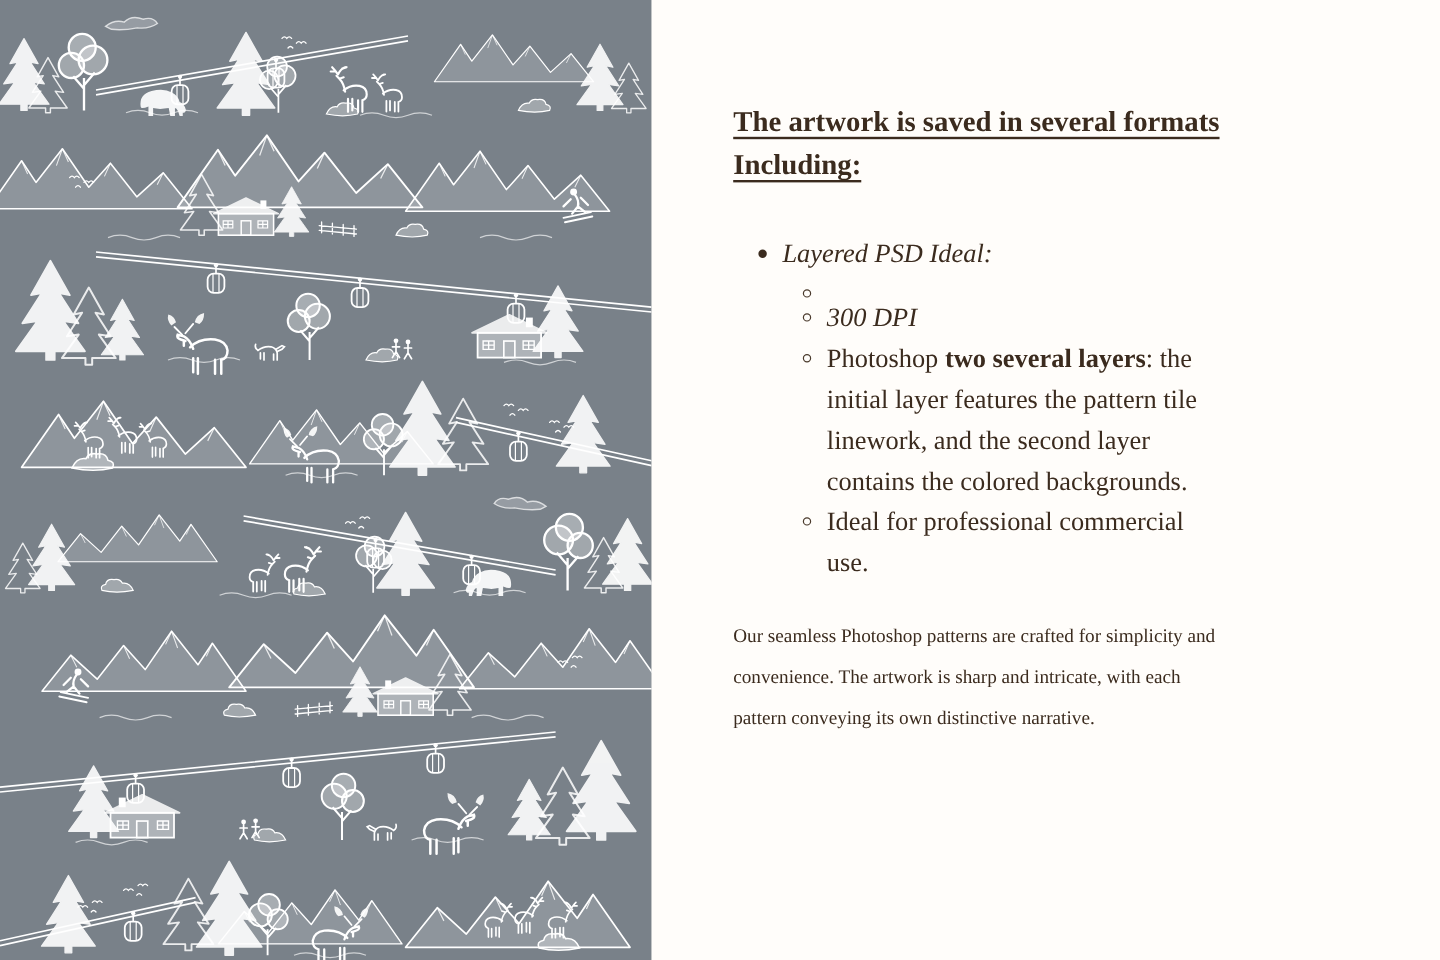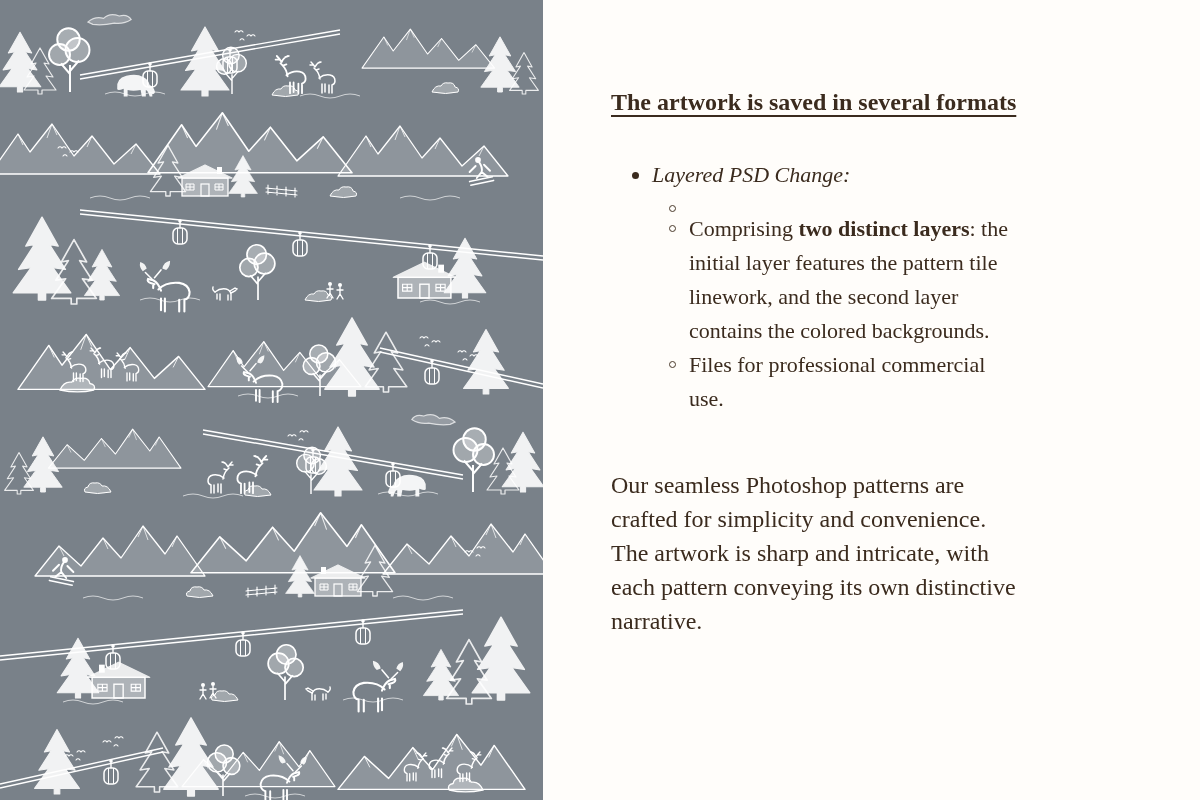--- a/index.html
+++ b/index.html
@@ -19,21 +19,21 @@
 
   .flist { font-size:22px; line-height:34px; }
   .li { display:flex; align-items:flex-start; }
   .li .marker { flex:0 0 auto; }
   .dot { width:7px; height:7px; border-radius:50%; background:#3b2b1e; margin:14px 13px 0 21px; }
   .circ { width:7px; height:7px; border-radius:50%; border:1.4px solid #4a3a2c; margin:13px 13px 0 58px; background:transparent; }
   .li .txt { max-width:424px; }
   .italic { font-style:italic; }
   .txt b { font-weight:bold; }
 
-  .paragraph { font-size:24px; line-height:34px; margin-top:52px; max-width:505px; }
+  .paragraph { font-size:16px; line-height:34px; margin-top:28px; max-width:505px; }
 </style>
 </head>
 <body>
 
 <div class="page">
 
   <div class="pattern-panel">
     <svg width="543" height="800" viewBox="0 0 543 800" xmlns="http://www.w3.org/2000/svg">
       <rect width="543" height="800" fill="#798189"></rect>
       <defs>
@@ -187,42 +187,47 @@
 
       <use href="#tile"></use>
       <use href="#tile" transform="translate(543,400) scale(-1,1)"></use>
     </svg>
   </div>
 
   <div class="content-panel">
 
     <h1 class="heading">
       <span class="hline">The artwork is saved in several formats</span>
+      <span class="hline">Including:</span>
     </h1>
 
     <div class="flist">
 
       <div class="li">
         <span class="marker dot"></span>
-        <span class="txt italic">Layered PSD Change:</span>
-      </div>
-
-      <div class="li">
-        <span class="marker circ"></span>
-      </div>
-
-
-      <div class="li">
-        <span class="marker circ"></span>
-        <span class="txt"><span>Comprising </span><b>two distinct layers</b><span>: the initial layer features the pattern tile linework, and the second layer contains the colored backgrounds.</span></span>
-      </div>
-
-      <div class="li">
-        <span class="marker circ"></span>
-        <span class="txt">Files for professional commercial use.</span>
+        <span class="txt italic">Layered PSD Ideal:</span>
+      </div>
+
+      <div class="li">
+        <span class="marker circ"></span>
+      </div>
+
+      <div class="li">
+        <span class="marker circ"></span>
+        <span class="txt italic">300 DPI</span>
+      </div>
+
+      <div class="li">
+        <span class="marker circ"></span>
+        <span class="txt"><span>Photoshop </span><b>two several layers</b><span>: the initial layer features the pattern tile linework, and the second layer contains the colored backgrounds.</span></span>
+      </div>
+
+      <div class="li">
+        <span class="marker circ"></span>
+        <span class="txt">Ideal for professional commercial use.</span>
       </div>
 
 
     </div>
 
     <p class="paragraph">Our seamless Photoshop patterns are crafted for simplicity and convenience. The artwork is sharp and intricate, with each pattern conveying its own distinctive narrative.</p>
 
   </div>
 </div>
 

